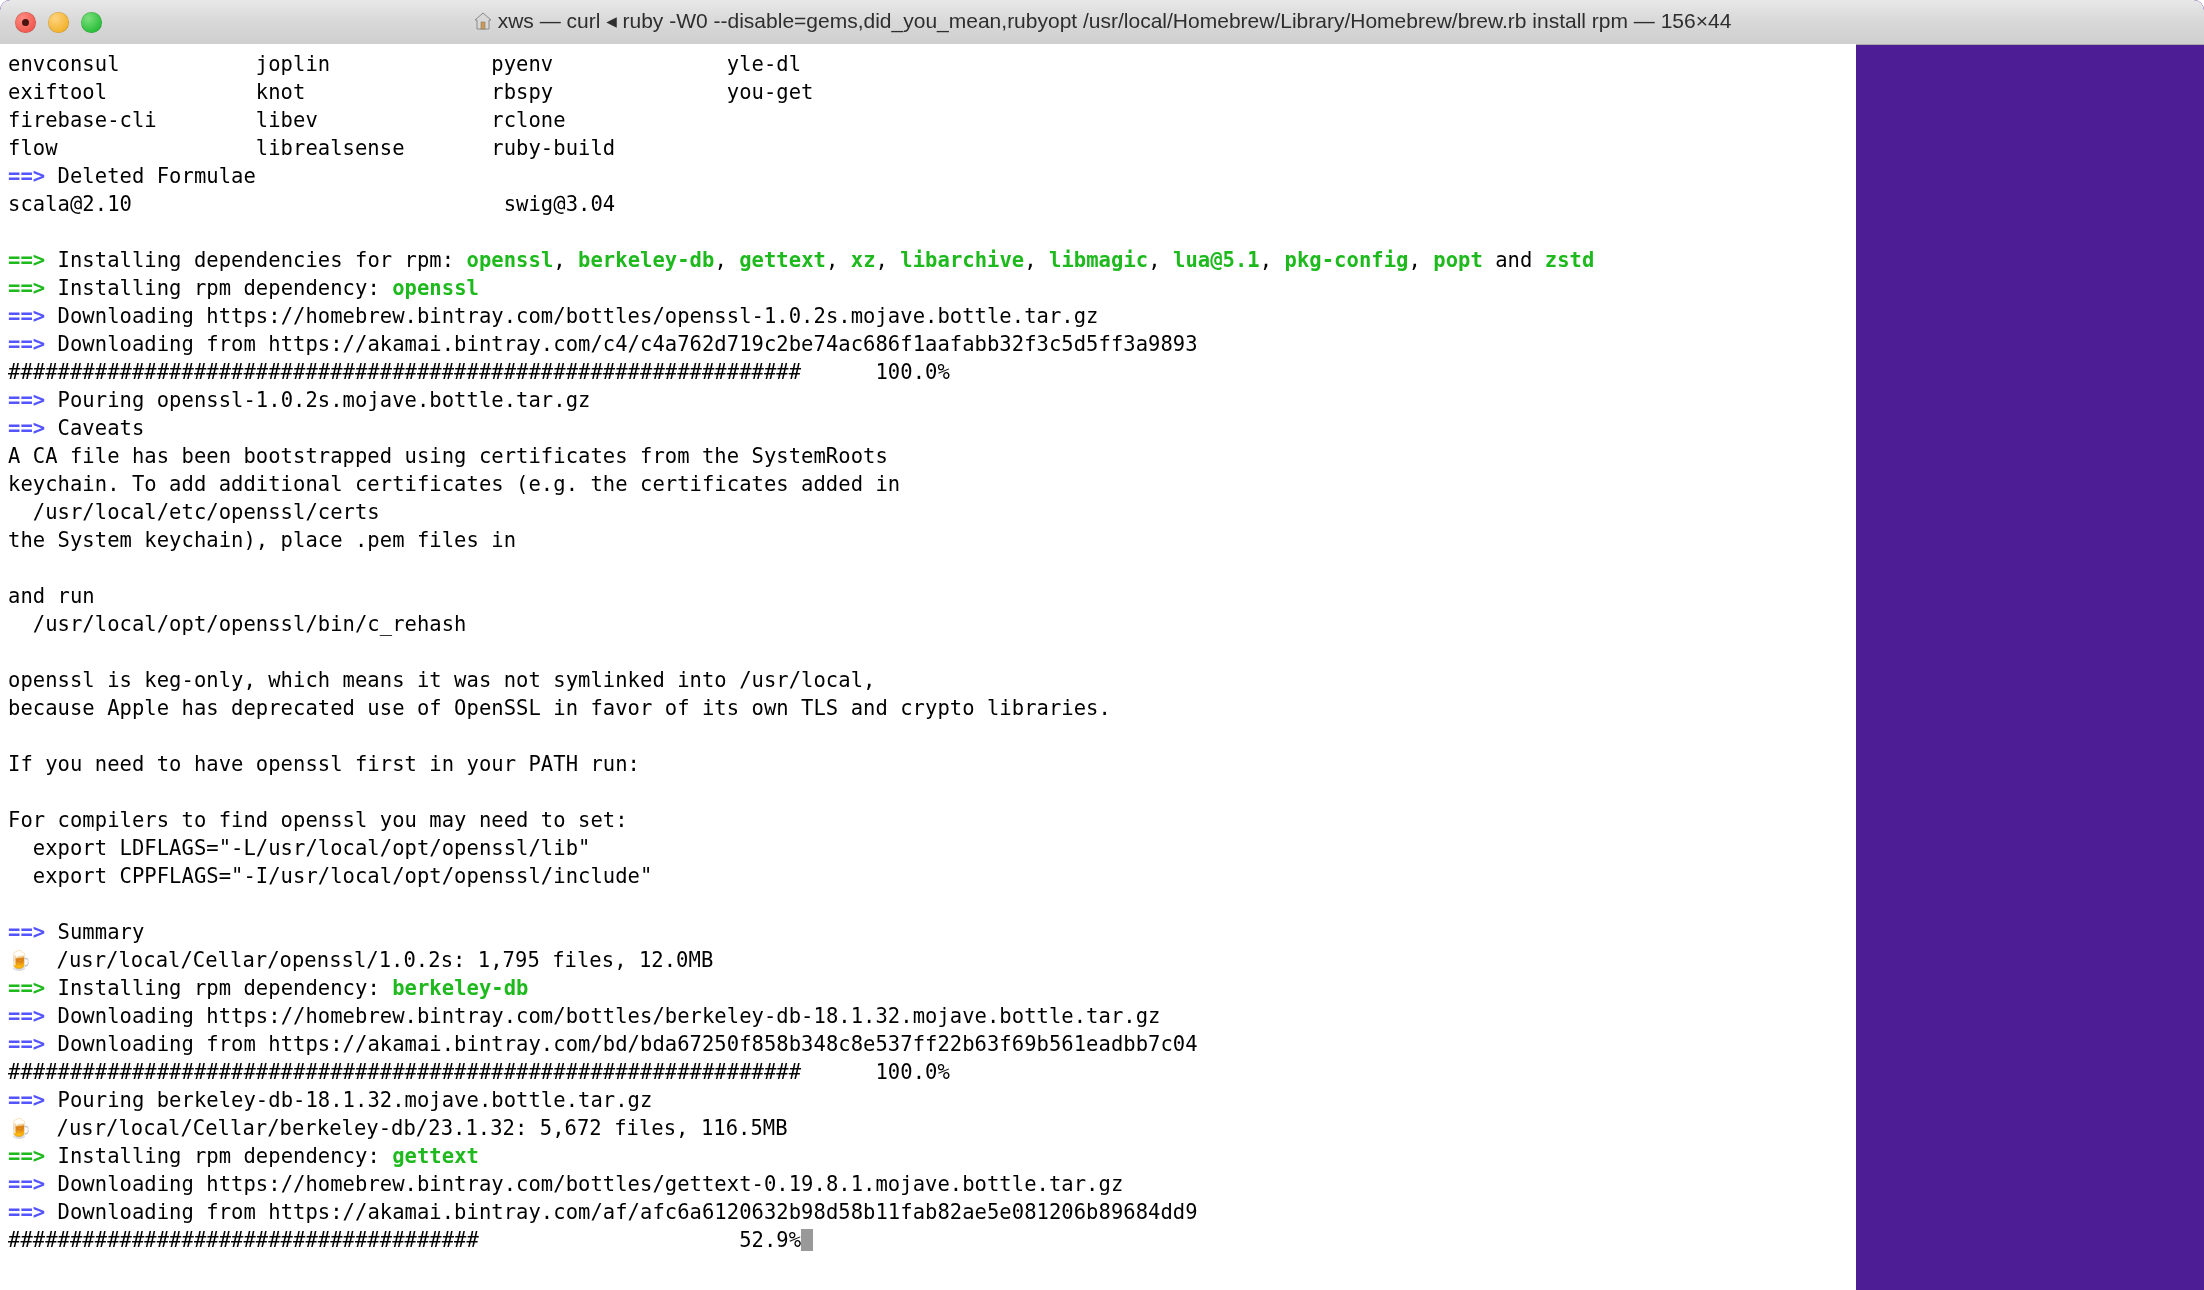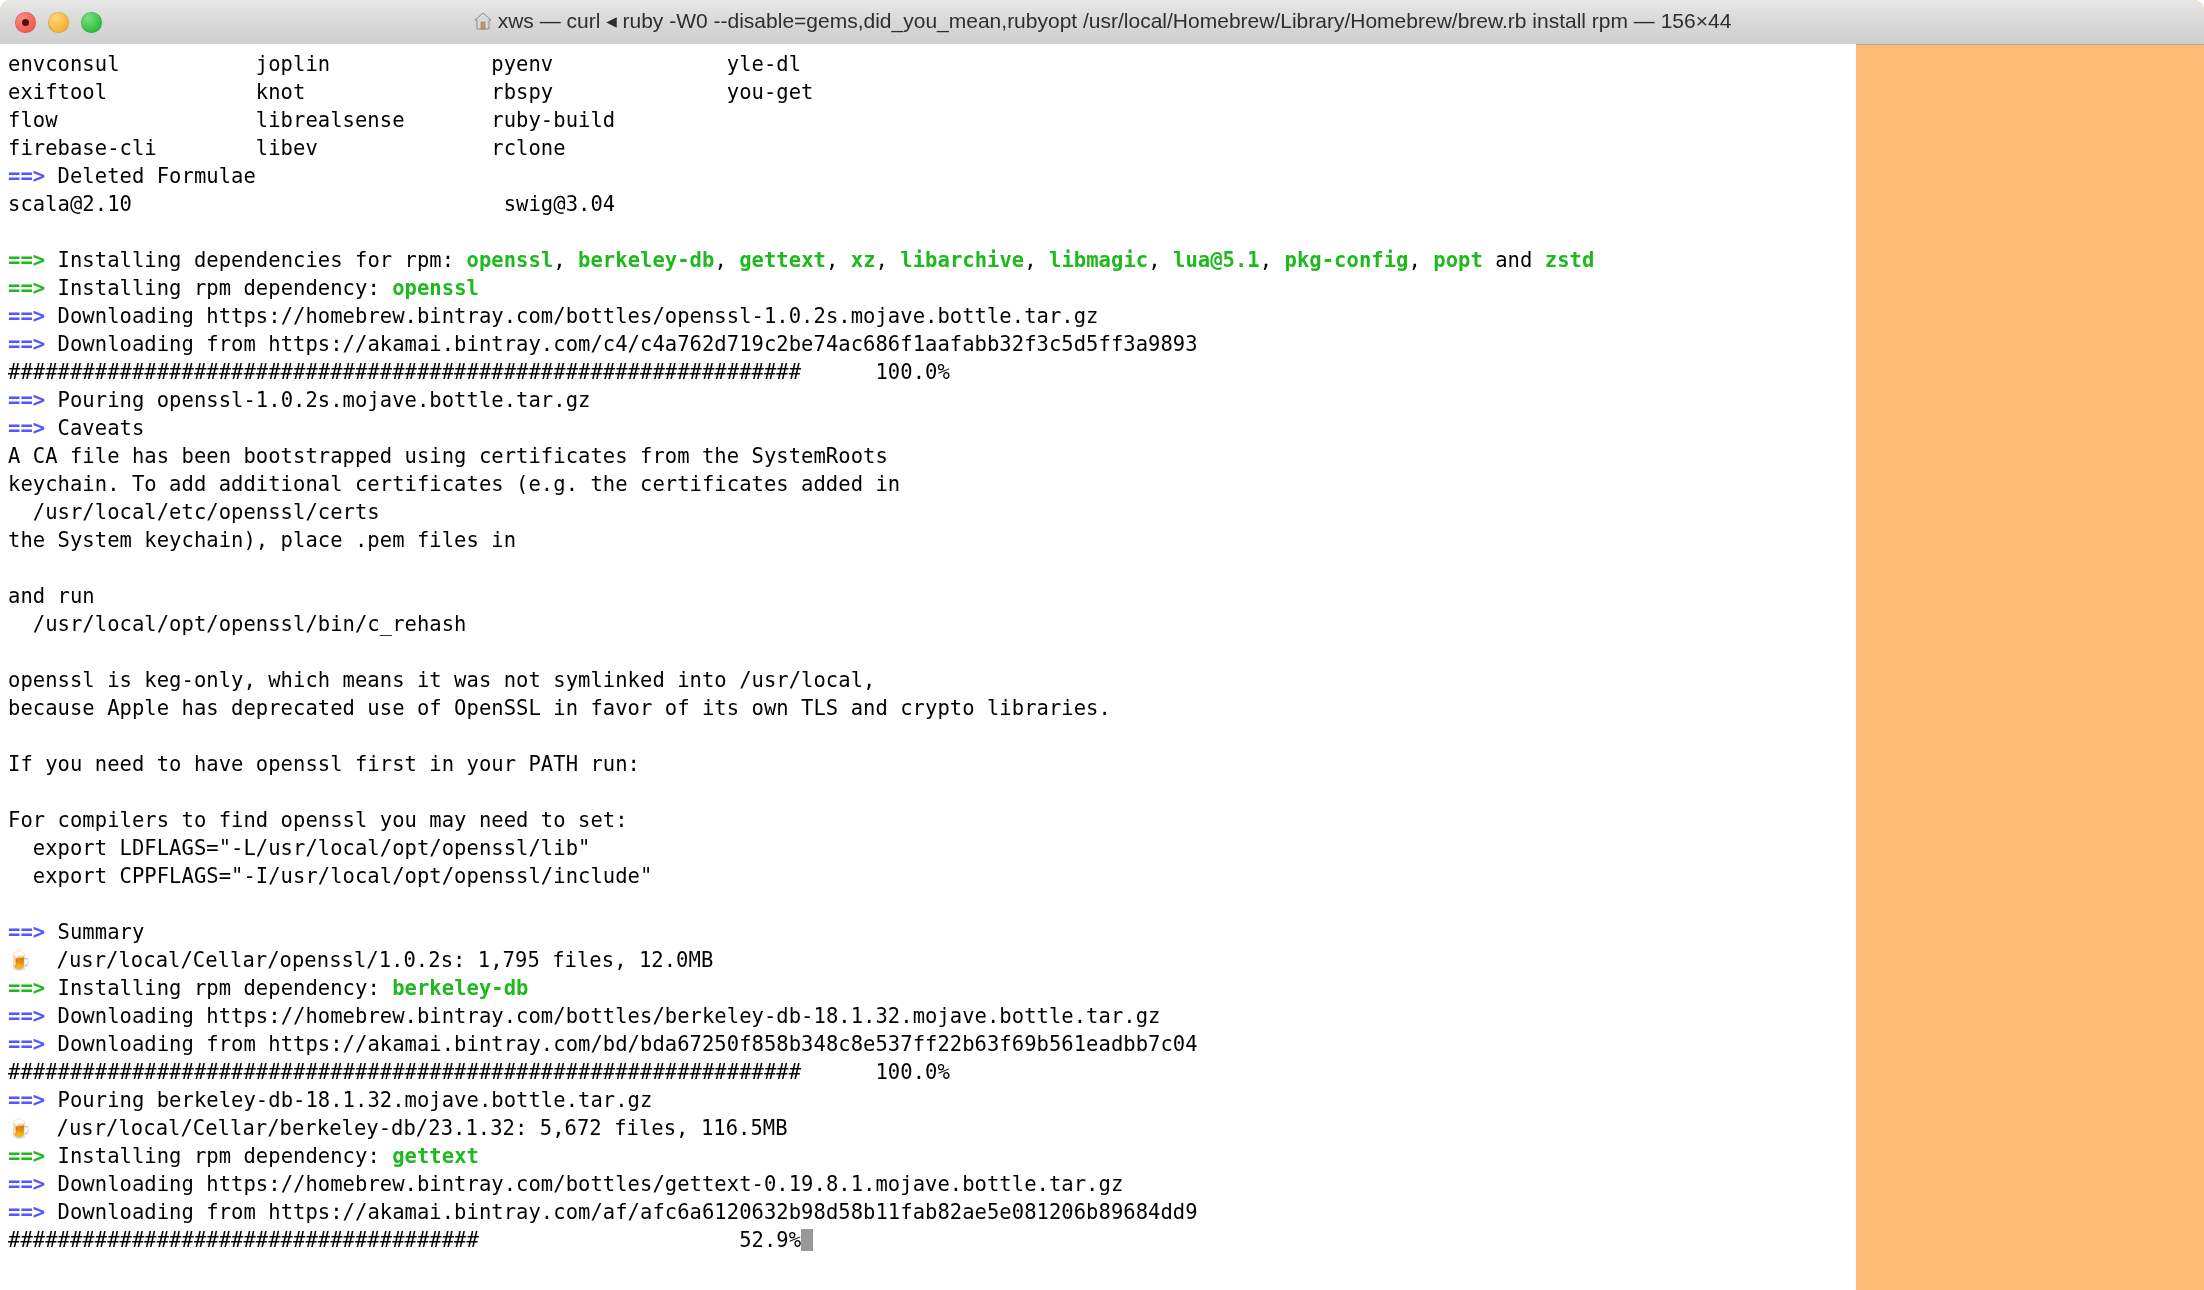--- a/index.html
+++ b/index.html
@@ -11,21 +11,21 @@
     width: 2204px;
     height: 1290px;
     overflow: hidden;
     font-family: "DejaVu Sans Mono", monospace;
   }
 
   #window {
     width: 2204px;
     height: 1290px;
     position: relative;
-    background: #fdba74;
+    background: #4c1d95;
     border-radius: 10px 10px 0 0;
     overflow: hidden;
   }
 
   
   #titlebar {
     height: 44px;
     background: linear-gradient(to bottom, #e8e8e8 0%, #d8d8d8 50%, #cfcfcf 100%);
     border-bottom: 1px solid #a9a9a9;
     border-radius: 10px 10px 0 0;
@@ -128,22 +128,22 @@
           <path d="M10 2 L2 9 L4 9 L4 18 L16 18 L16 9 L18 9 Z" fill="#d9d9d9" stroke="#8a8a8a" stroke-width="1"></path>
           <rect x="8" y="11" width="4" height="7" fill="#c99a5b" stroke="#8a7a5a" stroke-width="0.6"></rect>
         </svg>
       </span><span>xws — curl ◂ ruby -W0 --disable=gems,did_you_mean,rubyopt /usr/local/Homebrew/Library/Homebrew/brew.rb install rpm — 156×44</span>
     </div>
   </div>
 
   <div id="term">
       <div class="ln">envconsul           joplin             pyenv              yle-dl</div>
       <div class="ln">exiftool            knot               rbspy              you-get</div>
+      <div class="ln">firebase-cli        libev              rclone             </div>
       <div class="ln">flow                librealsense       ruby-build         </div>
-      <div class="ln">firebase-cli        libev              rclone             </div>
       <div class="ln"><span class="arrow">==&gt;</span><span class="b"> Deleted Formulae</span></div>
       <div class="ln">scala@2.10                              swig@3.04</div>
       <div class="ln blank">&nbsp;</div>
       <div class="ln"><span class="arrowg">==&gt;</span><span class="b"> Installing dependencies for rpm: </span><span class="grn">openssl</span><span class="b">, </span><span class="grn">berkeley-db</span><span class="b">, </span><span class="grn">gettext</span><span class="b">, </span><span class="grn">xz</span><span class="b">, </span><span class="grn">libarchive</span><span class="b">, </span><span class="grn">libmagic</span><span class="b">, </span><span class="grn">lua@5.1</span><span class="b">, </span><span class="grn">pkg-config</span><span class="b">, </span><span class="grn">popt</span><span class="b"> and </span><span class="grn">zstd</span></div>
       <div class="ln"><span class="arrowg">==&gt;</span><span class="b"> Installing rpm dependency: </span><span class="grn">openssl</span></div>
       <div class="ln"><span class="arrow">==&gt;</span><span class="b"> Downloading https://homebrew.bintray.com/bottles/openssl-1.0.2s.mojave.bottle.tar.gz</span></div>
       <div class="ln"><span class="arrow">==&gt;</span><span class="b"> Downloading from https://akamai.bintray.com/c4/c4a762d719c2be74ac686f1aafabb32f3c5d5ff3a9893</span></div>
       <div class="ln"><span>################################################################</span><span>      </span><span>100.0%</span></div>
       <div class="ln"><span class="arrow">==&gt;</span><span class="b"> Pouring openssl-1.0.2s.mojave.bottle.tar.gz</span></div>
       <div class="ln"><span class="arrow">==&gt;</span><span class="b"> Caveats</span></div>

